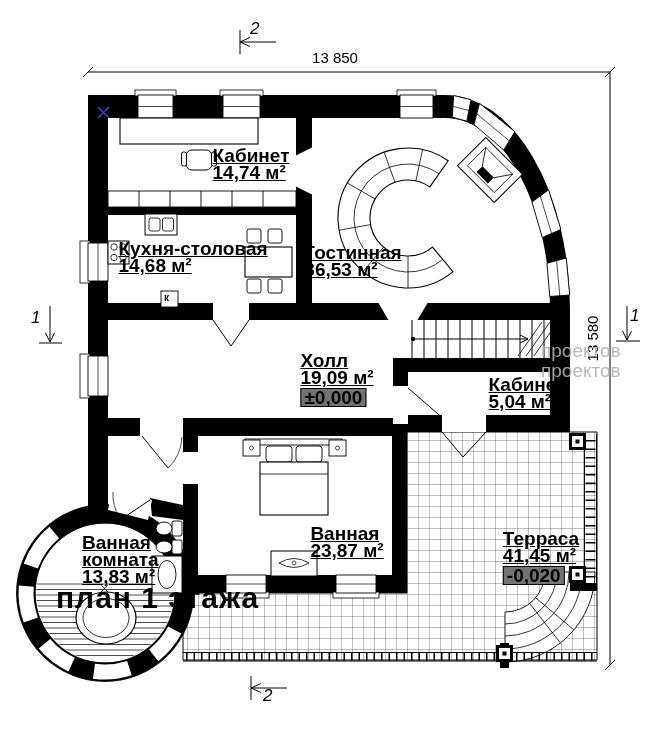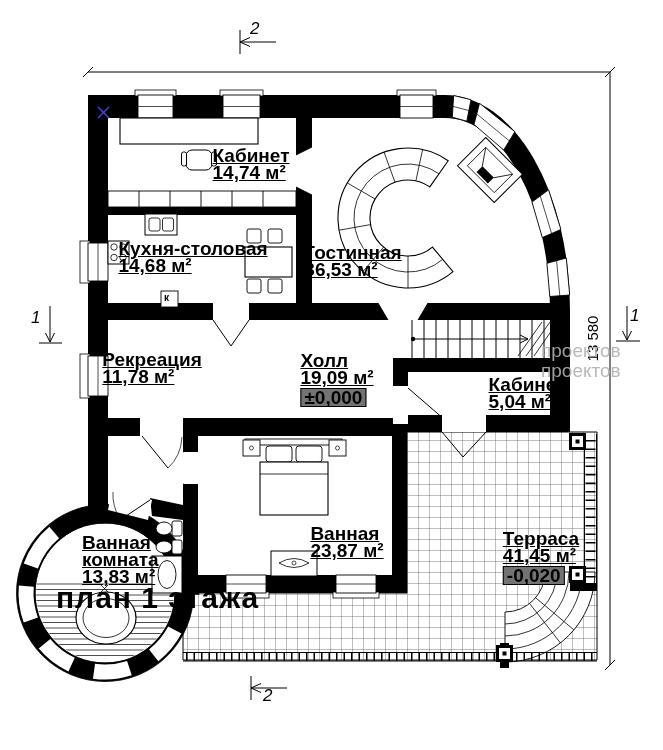--- a/index.html
+++ b/index.html
@@ -366,24 +366,20 @@
   <span class="ra">14,74 м²</span>
 </div>
 <div class="lbl" style="left:193px;top:240px;">
   <span class="rn">Кухня-столовая</span>
   <span class="ra">14,68 м²</span>
 </div>
 <div class="lbl" style="left:353px;top:244px;">
   <span class="rn">Гостинная</span>
   <span class="ra">36,53 м²</span>
 </div>
-<div class="lbl" style="left:152px;top:351px;">
-  <span class="rn">Рекреация</span>
-  <span class="ra">11,78 м²</span>
-</div>
 <div class="lbl" style="left:337px;top:352px;">
   <span class="rn">Холл</span>
   <span class="ra">19,09 м²</span>
   <span class="elev">±0,000</span>
 </div>
 <div class="lbl" style="left:527px;top:376px;">
   <span class="rn">Кабинет</span>
   <span class="ra">5,04 м²</span>
 </div>
 <div class="lbl wraplbl" style="left:120px;top:534px;width:76px;">
@@ -393,20 +389,21 @@
 <div class="lbl" style="left:347px;top:525px;">
   <span class="rn">Ванная</span>
   <span class="ra">23,87 м²</span>
 </div>
 <div class="lbl" style="left:541px;top:530px;">
   <span class="rn">Терраса</span>
   <span class="ra">41,45 м²</span>
   <span class="elev">-0,020</span>
 </div>
 
+<div class="dimtxt" style="left:275px;top:49px;width:120px;">13 850</div>
 <div class="dimtxt" style="left:533px;top:330px;width:118px;transform:rotate(-90deg);">13 580</div>
 
 <div class="sec" style="left:250px;top:19px;">2</div>
 <div class="sec" style="left:263px;top:686px;">2</div>
 <div class="sec" style="left:31px;top:308px;">1</div>
 <div class="sec" style="left:630px;top:306px;">1</div>
 
 <span id="kitchen-symbol">к</span>
 
 <div id="plan-title">план 1 этажа</div>

